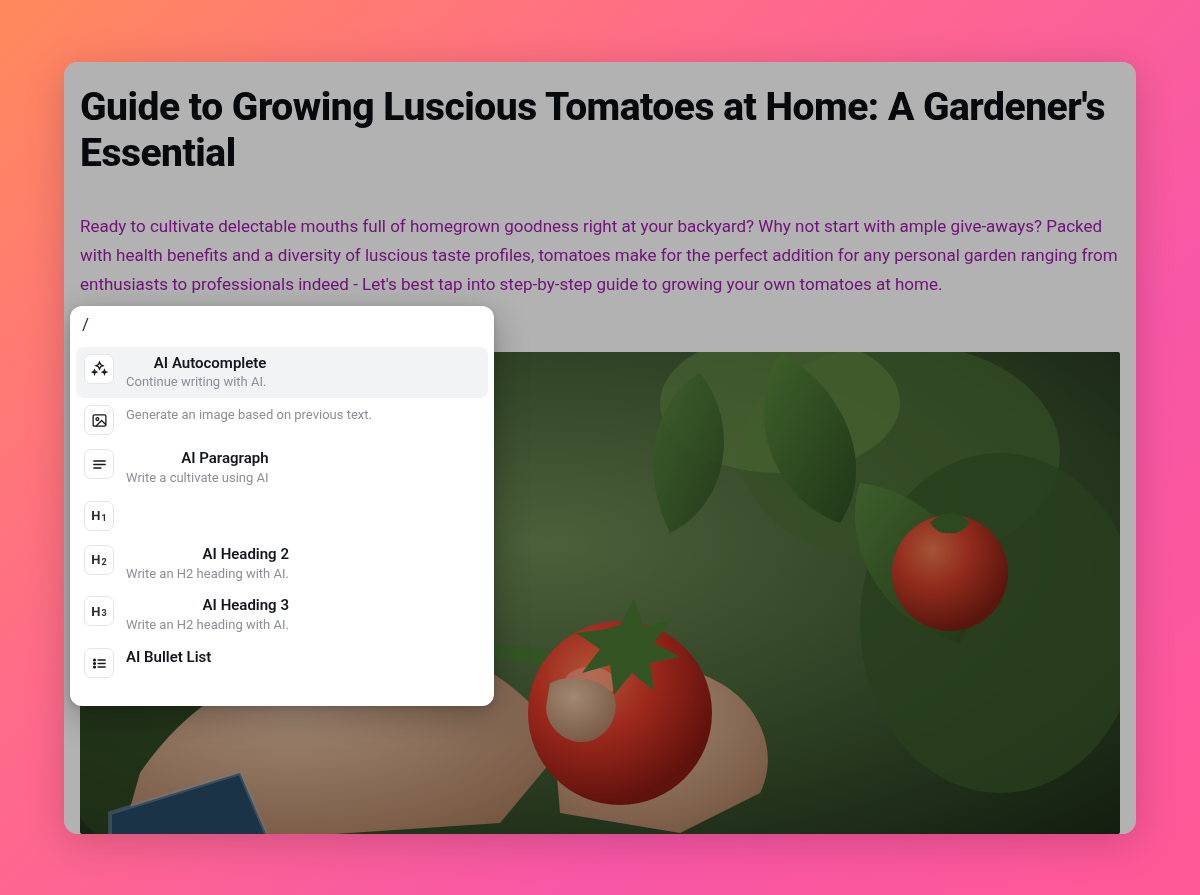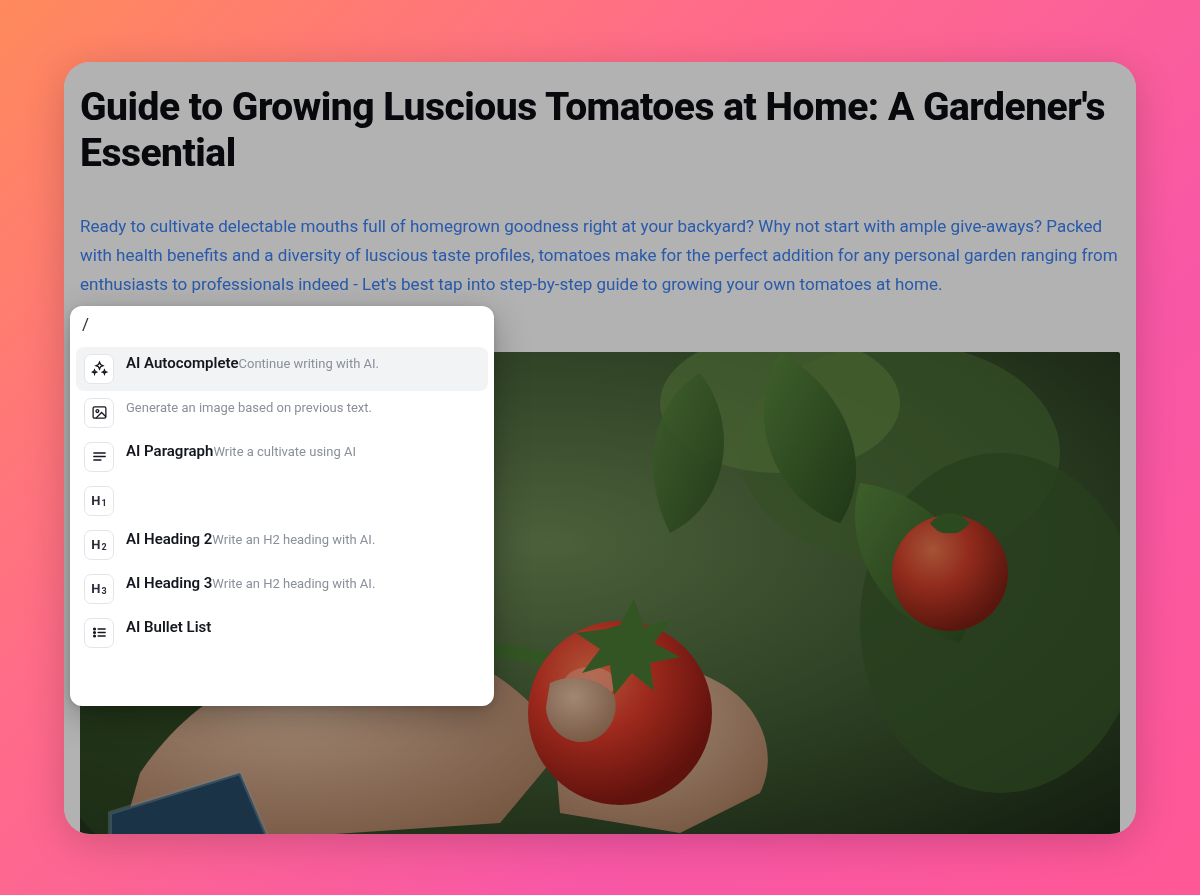--- a/index.html
+++ b/index.html
@@ -6,42 +6,42 @@
 body {
   width: 1200px; height: 895px;
   background: linear-gradient(135deg, #ff8a5c 0%, #ff6b8a 35%, #f857a6 70%, #ff5895 100%);
   font-family: -apple-system, BlinkMacSystemFont, "Segoe UI", Roboto, sans-serif;
   display: flex; align-items: center; justify-content: center;
   overflow: hidden;
 }
 .card {
   width: 1072px; height: 772px;
   background: #fff;
-  border-radius: 26px;
+  border-radius: 14px;
   position: relative;
   overflow: hidden;
   box-shadow: 0 8px 40px rgba(0,0,0,0.18);
 }
 .overlay {
   position: absolute; inset: 0;
   background: rgba(0,0,0,0.30);
   z-index: 5;
 }
 .content {
   position: absolute; inset: 0;
   padding: 22px 16px 0 16px;
   z-index: 2;
 }
 h1.title {
   font-size: 39px; font-weight: 800; line-height: 1.18;
   color: #0b0d12; letter-spacing: -0.5px;
 }
 p.intro {
   margin-top: 36px;
-  font-size: 17px; line-height: 1.72; color: #3b82f6;
+  font-size: 17px; line-height: 1.72; color: #a21caf;
 }
 .hero-img {
   position: absolute; left: 16px; right: 16px; top: 290px; bottom: 0;
   z-index: 1;
 }
 .hero-img svg { width: 100%; height: 100%; display: block; border-radius: 2px; }
 
 .menu {
   position: absolute; left: 6px; top: 244px;
   width: 424px; height: 400px;
@@ -71,21 +71,21 @@
 .mi-icon {
   width: 30px; height: 30px;
   border: 1px solid #e3e5ea;
   border-radius: 7px;
   display: flex; align-items: center; justify-content: center;
   flex: 0 0 30px;
   background: #fff;
   font-size: 12px; font-weight: 700; color: #2a2f3a;
 }
 .mi-icon svg { width: 17px; height: 17px; }
-.mi-text { display: flex; min-width: 0; text-align: right; }
+.mi-text { display: flex; flex-direction: column; min-width: 0; text-align: right; }
 .mi-title { font-size: 15px; font-weight: 600; color: #14171f; line-height: 1.25; }
 .mi-desc { font-size: 13px; color: #8a8f9a; line-height: 1.3; margin-top: 2px; }
 </style>
 </head>
 <body>
 
 <div class="card">
   <div class="hero-img">
     <svg viewBox="0 0 1040 500" preserveAspectRatio="xMidYMid slice">
       <defs>

